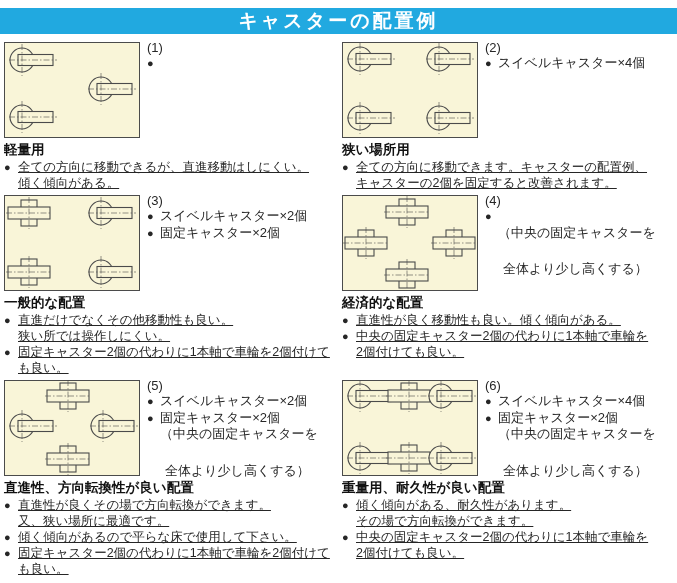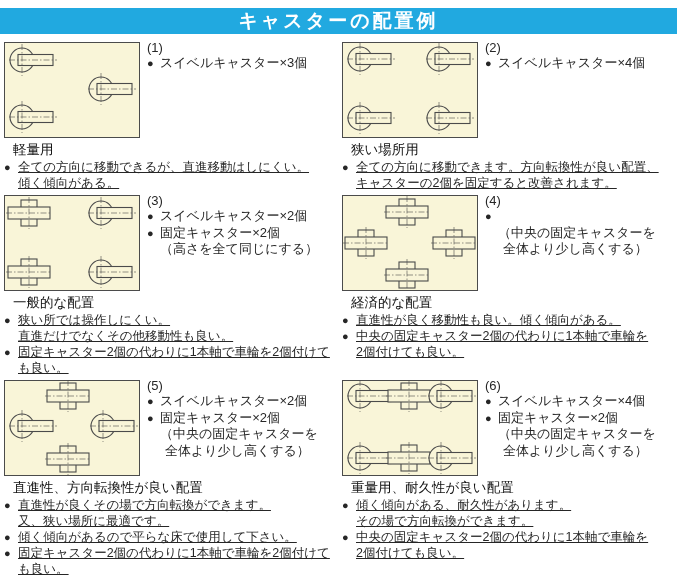--- a/index.html
+++ b/index.html
@@ -18,23 +18,23 @@
   #ex2{left:4px;top:193px} #ex3{left:342px;top:193px}
   #ex4{left:4px;top:378px} #ex5{left:342px;top:378px}
   .diagram{position:absolute;left:0;top:2px;width:136px;height:96px;background:var(--diagram-bg);
     border:1px solid var(--diagram-border);}
   .caster{position:absolute;transform:translate(-50%,-50%);line-height:0;}
   .side{position:absolute;left:143px;top:0;width:192px;}
   .num{font-size:13px;line-height:15px;}
   .spec{display:flex;font-size:13px;line-height:16.5px;}
   .spec .bullet{width:13px;flex:none;font-size:11px;}
   .spec.cont{padding-left:13px;}
-  .spec.cont2{padding-left:18px;}
+  .spec.cont2{padding-left:18px;margin-top:20px;}
   .body{padding-top:102px;}
-  .heading{margin:0 0 2px 9px;font-size:13.5px;line-height:15px;font-weight:normal;color:#111;}
+  .heading{margin:0 0 2px 0;font-size:13.5px;line-height:15px;font-weight:bold;color:#111;}
   .note{display:flex;font-size:12.5px;line-height:16px;}
   .note .bullet{width:14px;flex:none;font-size:11px;}
   .nlines{flex:1;text-decoration:underline;}
   .nlines span{display:block;}
 </style>
 </head>
 <body>
 
 <div class="page">
 
@@ -57,21 +57,20 @@
         <span class="caster" style="left: 21%; top: 79%;"><svg width="48" height="34" viewBox="0 0 48 34">
             <circle cx="13" cy="17" r="12" fill="#f9f5d8" stroke="#4b4b4b" stroke-width="1.1"></circle>
             <rect x="9" y="11.5" width="35" height="11" fill="#f9f5d8" stroke="#4b4b4b" stroke-width="1.1"></rect>
             <path d="M0 17H48M13 1V33" fill="none" stroke="#4b4b4b" stroke-width="0.6" stroke-dasharray="6 2 1.5 2"></path>
           </svg></span>
       </div>
     <div class="side">
       <div class="num">(1)</div>
       <div class="spec">
           <span class="bullet">●</span>
-          <span>スイベルキャスター×3個</span>
         </div>
     </div>
     <div class="body">
       <h3 class="heading">軽量用</h3>
       <div class="note">
         <span class="bullet">●</span>
         <div class="nlines">
             <span>全ての方向に移動できるが、直進移動はしにくい。</span>
             <span>傾く傾向がある。</span>
           </div>
@@ -107,21 +106,21 @@
       <div class="spec">
           <span class="bullet">●</span>
           <span>スイベルキャスター×4個</span>
         </div>
     </div>
     <div class="body">
       <h3 class="heading">狭い場所用</h3>
       <div class="note">
         <span class="bullet">●</span>
         <div class="nlines">
-            <span>全ての方向に移動できます。方向転換性が良い配置、</span>
+            <span>全ての方向に移動できます。キャスターの配置例、</span>
             <span>キャスターの2個を固定すると改善されます。</span>
           </div>
       </div>
     </div>
   </section>
 
   <section class="example" id="ex2">
     <div class="diagram">
         <span class="caster" style="left: 18%; top: 18%;"><svg width="46" height="32" viewBox="0 0 46 32">
             <rect x="15" y="3" width="16" height="26" fill="#f9f5d8" stroke="#4b4b4b" stroke-width="1.1"></rect>
@@ -147,31 +146,28 @@
     <div class="side">
       <div class="num">(3)</div>
       <div class="spec">
           <span class="bullet">●</span>
           <span>スイベルキャスター×2個</span>
         </div>
       <div class="spec">
           <span class="bullet">●</span>
           <span>固定キャスター×2個</span>
         </div>
-      <div class="spec cont">
-          <span>（高さを全て同じにする）</span>
-        </div>
     </div>
     <div class="body">
       <h3 class="heading">一般的な配置</h3>
       <div class="note">
         <span class="bullet">●</span>
         <div class="nlines">
+            <span>直進だけでなくその他移動性も良い。</span>
             <span>狭い所では操作しにくい。</span>
-            <span>直進だけでなくその他移動性も良い。</span>
           </div>
       </div>
       <div class="note">
         <span class="bullet">●</span>
         <div class="nlines">
             <span>固定キャスター2個の代わりに1本軸で車輪を2個付けて</span>
             <span>も良い。</span>
           </div>
       </div>
     </div>

